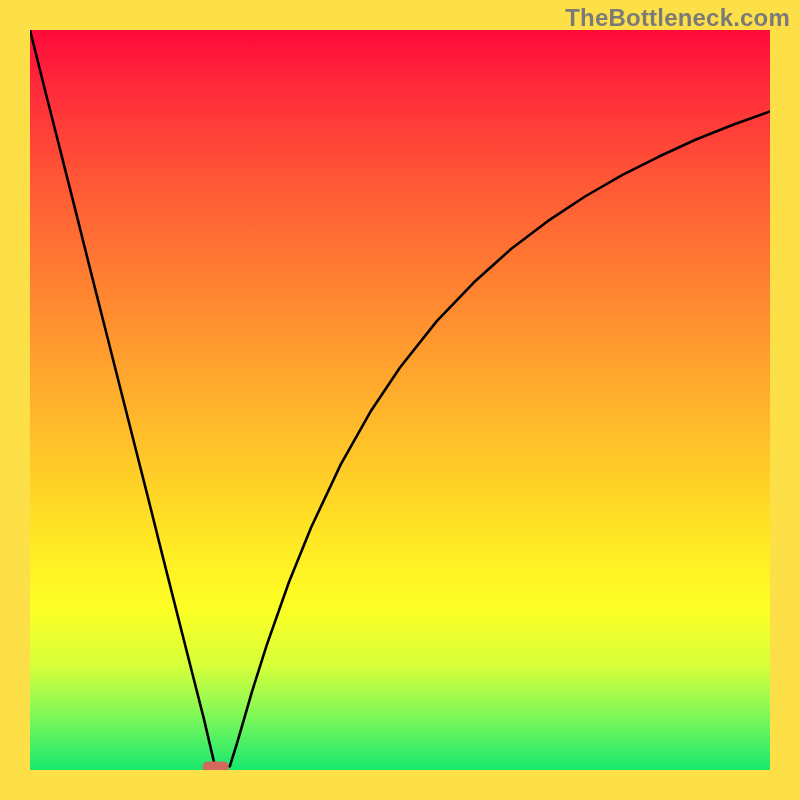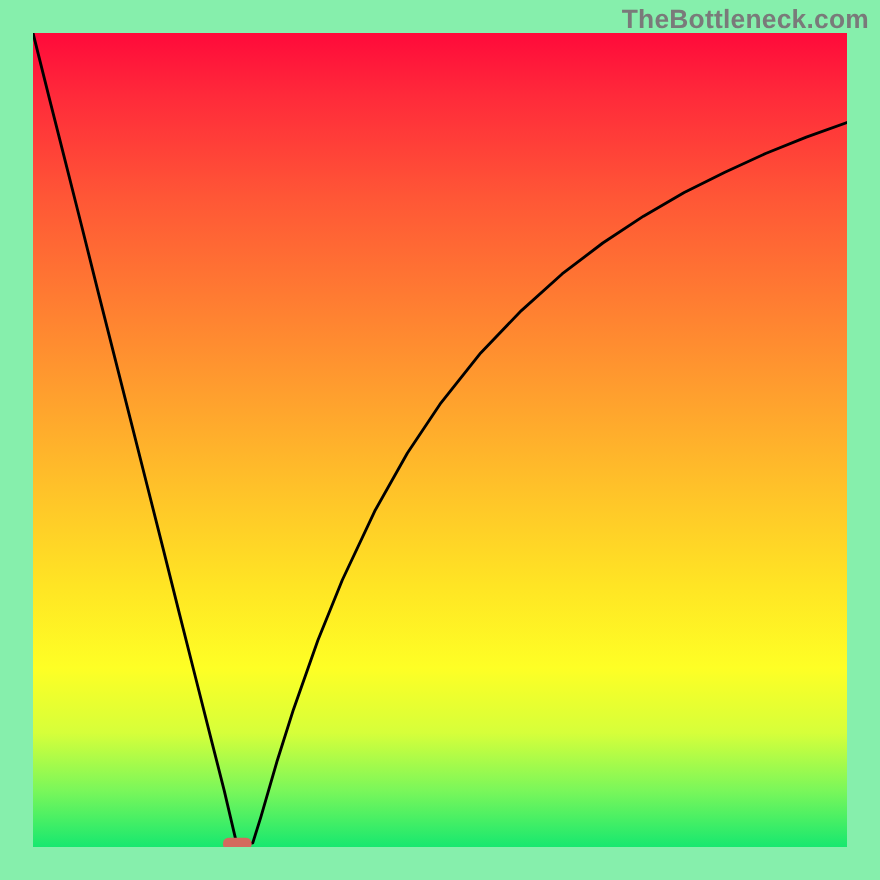--- a/index.html
+++ b/index.html
@@ -8,21 +8,21 @@
     width: 800px;
     height: 800px;
     background: #000;
     overflow: hidden;
     font-family: Arial, Helvetica, sans-serif;
   }
   .frame {
     position: relative;
     width: 800px;
     height: 800px;
-    background: #86efac;
+    background: #fde047;
   }
   .plot-area {
     position: absolute;
     left: 30px;
     top: 30px;
     width: 740px;
     height: 740px;
     
     background: linear-gradient(to bottom,
       #ff0a3a 0%,

